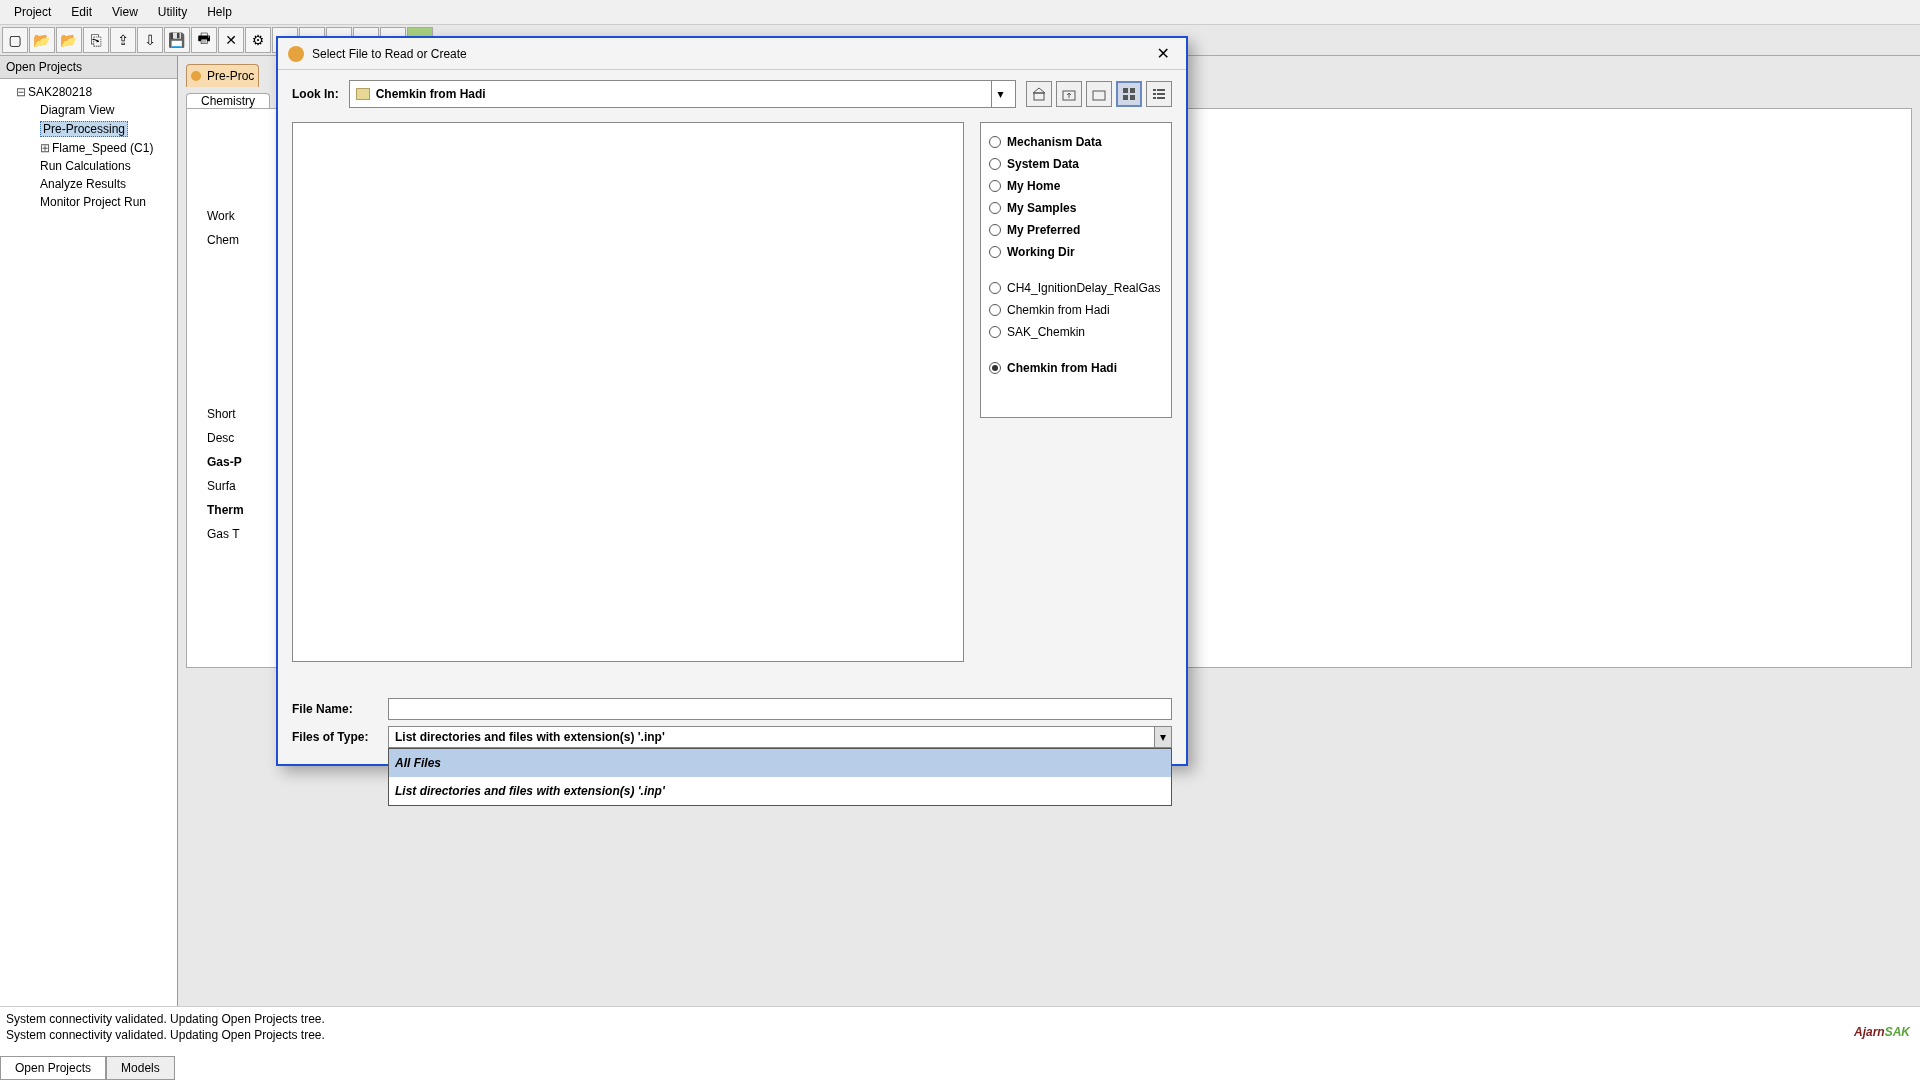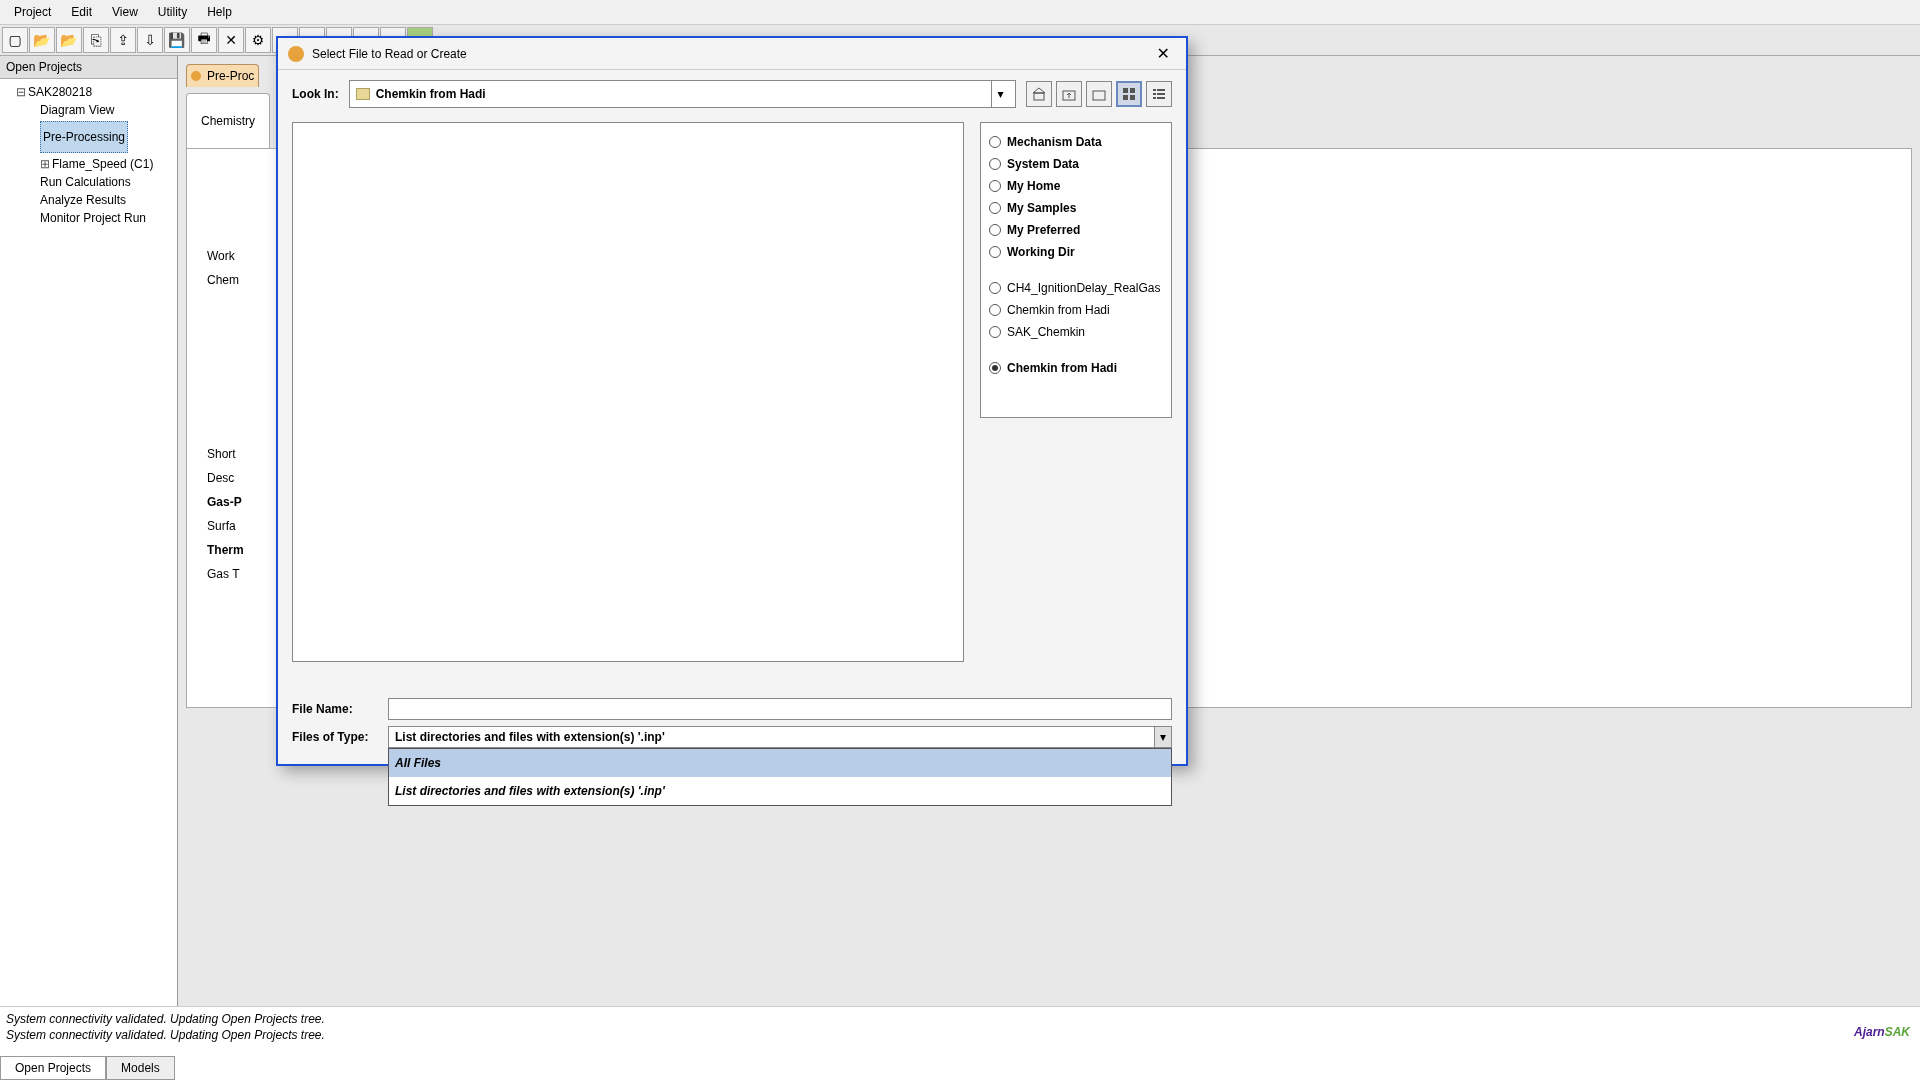--- a/index.html
+++ b/index.html
@@ -12,39 +12,39 @@
 .tb-btn { width: 26px; height: 26px; border: 1px solid #aaa; background: #f5f5f5; display: flex; align-items: center; justify-content: center; font-size: 14px; cursor: pointer; }
 
 .main-row { display: flex; height: calc(100% - 130px); }
 
 .left-pane { width: 178px; border-right: 1px solid #999; background: #fff; display: flex; flex-direction: column; }
 .left-header { background: #e0e0e0; padding: 4px 6px; font-weight: normal; border-bottom: 1px solid #aaa; }
 .tree { flex: 1; padding: 4px; }
 .tree .node { padding: 2px 0 2px 12px; cursor: pointer; }
 .tree .lvl1 { padding-left: 12px; }
 .tree .lvl2 { padding-left: 36px; }
-.tree .selected { background: #c0d8ee; border: 1px dotted #3a6ea5; display: inline-block; padding: 8px 2px; }
+.tree .selected { background: #c0d8ee; border: 1px dotted #3a6ea5; display: inline-block; padding: 0 2px; }
 .tree .exp { display: inline-block; width: 10px; text-align: center; margin-right: 2px; color: #555; }
 
 .center { flex: 1; position: relative; background: #e8e8e8; padding: 8px; }
 .tab-row { display: flex; gap: 2px; }
 .tab { background: #f8dcb0; border: 1px solid #b89060; border-bottom: none; border-radius: 4px 4px 0 0; padding: 4px 4px; display: flex; align-items: center; gap: 6px; }
-.sub-tab { background: #fff; border: 1px solid #aaa; border-bottom: none; border-radius: 4px 4px 0 0; padding: 20px 14px; margin-top: 6px; display: inline-block; }
+.sub-tab { background: #fff; border: 1px solid #aaa; border-bottom: none; border-radius: 4px 4px 0 0; padding: 0 14px; margin-top: 6px; display: inline-block; }
 .panel { background: #fff; border: 1px solid #aaa; padding: 20px; height: 560px; }
 .panel .fld { margin: 10px 0; }
 
 .bottom-tabs { position: absolute; bottom: 0; left: 0; display: flex; }
 .btab { border: 1px solid #999; padding: 4px 14px; background: #eee; }
 .btab.act { background: #fff; }
 
 .log-area { height: 60px; padding: 4px 6px; background: #fff; border-top: 1px solid #ccc; overflow: hidden; }
-.log-area div { line-height: 16px; font-style: italic; }
+.log-area div { line-height: 16px; }
 
 .watermark { position: absolute; right: 10px; bottom: 36px; font-size: 32px; font-weight: bold; font-style: italic; }
-.watermark .a { color: #4c1d95; }
+.watermark .a { color: #7f1d1d; }
 .watermark .s { color: #5aa63a; }
 
 
 .dialog { position: absolute; left: 276px; top: 36px; width: 912px; height: 730px; background: #f4f4f4; border: 2px solid #1d4ed8; box-shadow: 6px 6px 14px rgba(0,0,0,0.3); display: flex; flex-direction: column; }
 .dlg-title { display: flex; align-items: center; padding: 6px 10px; border-bottom: 1px solid #ccc; }
 .dlg-title .ic { width: 16px; height: 16px; background: #e6a23c; border-radius: 50%; margin-right: 8px; }
 .dlg-title .close { margin-left: auto; font-size: 16px; cursor: pointer; padding: 0 6px; }
 
 .dlg-body { padding: 10px 14px; flex: 1; display: flex; flex-direction: column; }
 .lookin-row { display: flex; align-items: center; gap: 10px; margin-bottom: 14px; }

